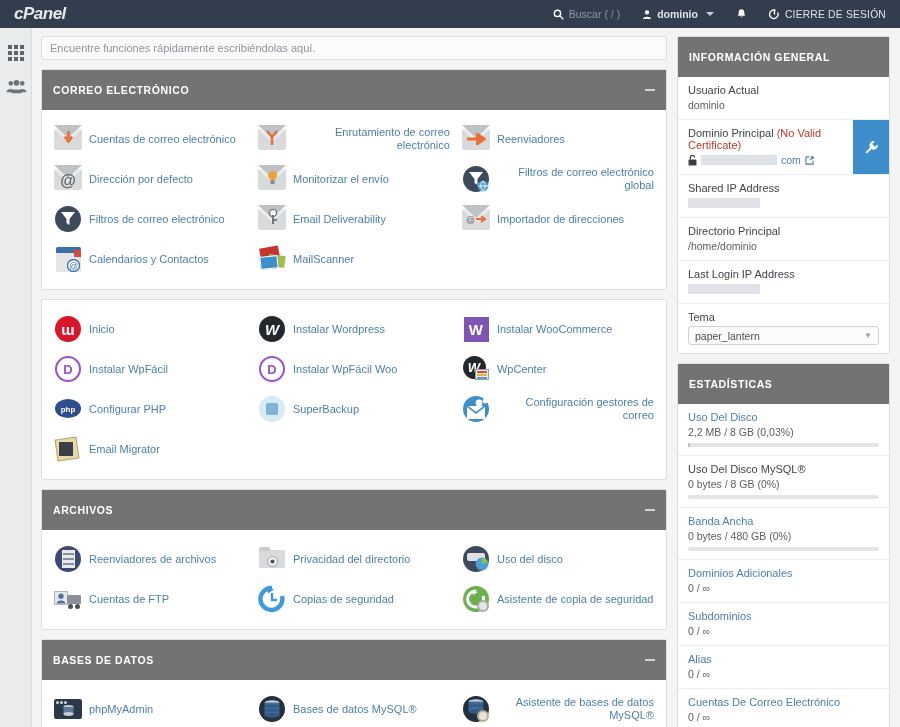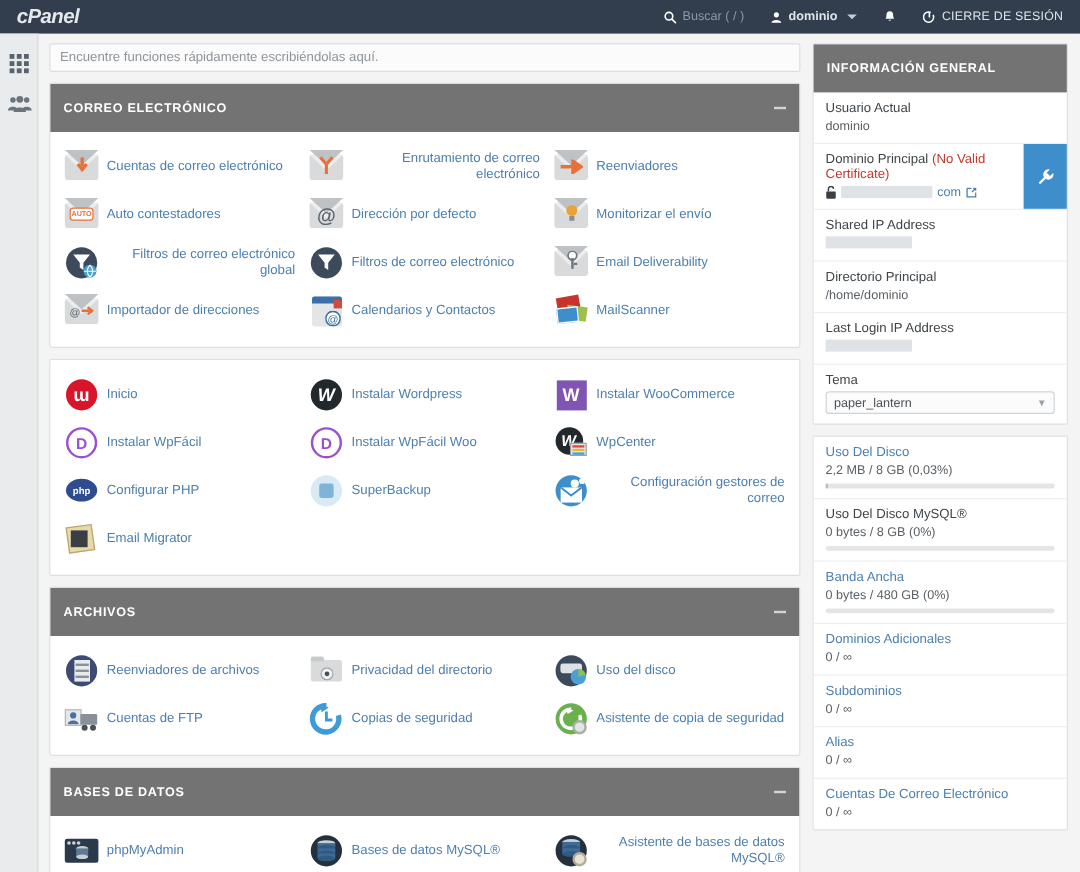--- a/index.html
+++ b/index.html
@@ -240,28 +240,20 @@
           <span class="ico">
             <span class="env"></span>
                 <span class="envflap"></span>
             <svg style="position:absolute;left:5px;top:8px;z-index:5" width="19" height="12" viewBox="0 0 20 12">
                   <path d="M0 6 L13 6 M11 1 L18 6 L11 11 Z" stroke="#e8703a" stroke-width="3" fill="#e8703a"></path>
                 </svg>
           </span>
           <span class="lbl">Reenviadores</span>
         </div>
 
-        <div class="item">
-          <span class="ico">
-            <span class="env"></span>
-                <span class="envflap"></span>
-            <span class="badge" style="background:#fff;border:1.5px solid #e8703a;border-radius:3px;color:#e8703a;left:4px;top:8px;width:20px;height:11px;font-size:6px;z-index:5;">AUTO</span>
-          </span>
-          <span class="lbl">Auto contestadores</span>
-        </div>
 
         <div class="item">
           <span class="ico">
             <span class="env"></span>
                 <span class="envflap"></span>
             <span class="glyph" style="color:#5c6671;font-size:16px;top:3px;">@</span>
           </span>
           <span class="lbl">Dirección por defecto</span>
         </div>
 
@@ -665,20 +657,23 @@
         <div class="sk">Tema</div>
         <div class="sel">
           <span>paper_lantern</span>
           <span class="cv">▼</span>
         </div>
       </div>
 
     </div>
 
     <div class="spanel">
+      <div class="panel-head">
+        <span>ESTADÍSTICAS</span>
+      </div>
 
       <div class="srow">
         <div class="sk link">Uso Del Disco</div>
         <div class="sv">2,2 MB / 8 GB  (0,03%)</div>
         <div class="bar">
             <i style="width:1%"></i>
           </div>
       </div>
 
       <div class="srow">

